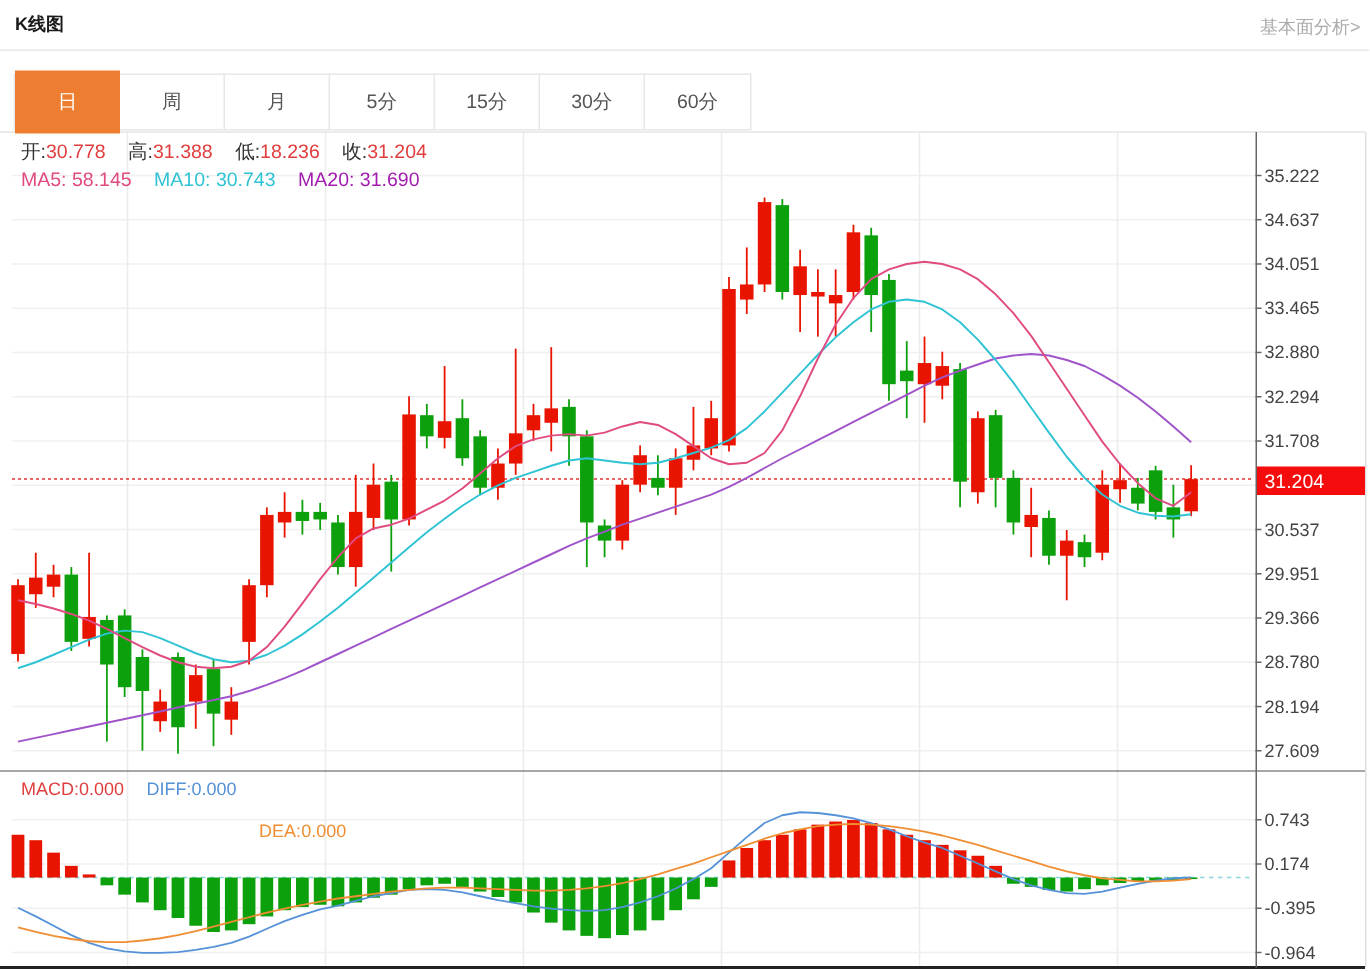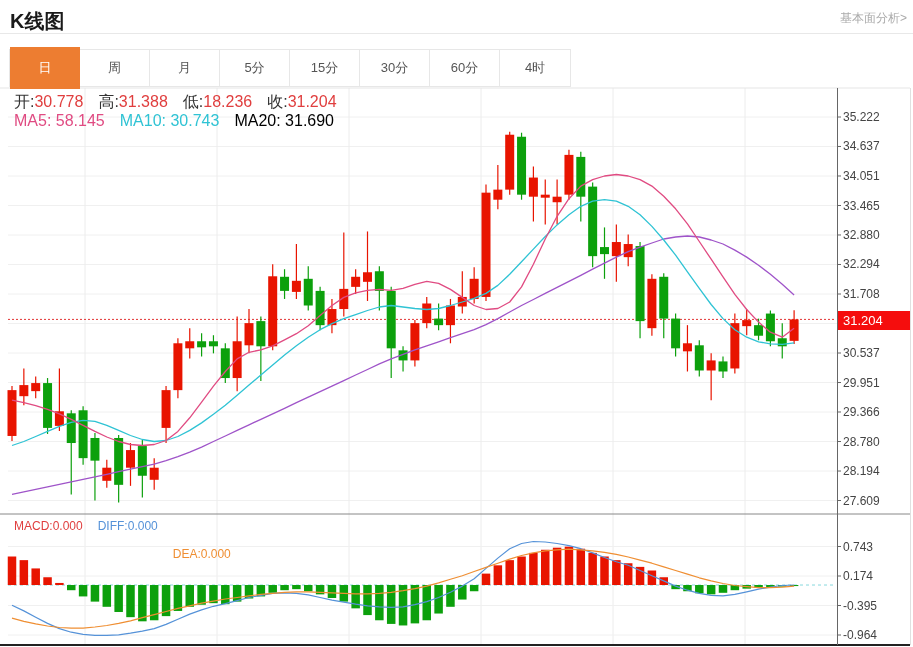--- a/index.html
+++ b/index.html
@@ -1,32 +1,32 @@
 <!DOCTYPE html>
 <html><head>
 <meta charset="utf-8">
 <style>
   html,body{margin:0;padding:0;background:#fff;}
   body{width:913px;height:647px;position:relative;overflow:hidden;
        font-family:"Liberation Sans","DejaVu Sans",sans-serif;}
-  .hdr-title{position:absolute;left:10px;top:8px;font-size:20px;font-weight:bold;color:#1a1a1a;}
+  .hdr-title{position:absolute;left:10px;top:8px;font-size:12px;font-weight:bold;color:#1a1a1a;}
   .hdr-link{position:absolute;right:6px;top:10px;font-size:12px;color:#aaa;cursor:pointer;}
   .hdr-divider{position:absolute;left:0;top:33px;width:913px;height:1px;background:#e8e8e8;}
   .tabbar{position:absolute;left:9px;top:49px;display:flex;border:1px solid #e7e7e7;height:36px;}
   .tab{width:70px;height:36px;line-height:36px;text-align:center;font-size:13px;color:#555;
        border-right:1px solid #e7e7e7;background:#fff;cursor:pointer;box-sizing:border-box;}
   .tab:last-child{border-right:none;}
   .tab.active{background:#ed7d31;color:#fff;height:42px;line-height:42px;margin:-3px 0;border-right:none;}
-  .legend{position:absolute;display:flex;gap:15px;font-size:16px;white-space:nowrap;z-index:5;}
+  .legend{position:absolute;display:flex;gap:15px;font-size:13px;white-space:nowrap;z-index:5;}
   .legend .lab{color:#333;}
   .legend .val{color:#e03e3e;}
   .lg-ohlc{left:14px;top:92px;}
   .lg-ma{left:14px;top:112px;}
   .lg-macd{left:14px;top:519px;font-size:12px;}
-  .ma5c{color:#e04b82;} .ma10c{color:#2fc3d4;} .ma20c{color:#000000;}
+  .ma5c{color:#e04b82;} .ma10c{color:#2fc3d4;} .ma20c{color:#a21caf;}
   .macdc{color:#e03e3e;} .diffc{color:#5592d8;} .deac{color:#ef8e32;margin-top:28px;}
   .price-tag{position:absolute;left:838px;top:311px;width:72px;height:19px;line-height:19px;
        background:#f50d0d;color:#fff;font-size:13px;padding-left:5px;box-sizing:border-box;z-index:6;}
   svg{position:absolute;left:0;top:0;}
   svg text{font-family:"Liberation Sans","DejaVu Sans",sans-serif;font-size:12px;fill:#444;}
 </style>
 </head>
 <body>
 
 <svg id="chart-svg" width="913" height="647">
@@ -318,21 +318,20 @@
 <div class="hdr-divider"></div>
 
 <div class="tabbar">
   <div class="tab active">日</div>
   <div class="tab">周</div>
   <div class="tab">月</div>
   <div class="tab">5分</div>
   <div class="tab">15分</div>
   <div class="tab">30分</div>
   <div class="tab">60分</div>
-  <div class="tab">4时</div>
 </div>
 
 <div class="legend lg-ohlc">
   <span><span class="lab">开:</span><span class="val">30.778</span></span>
   <span><span class="lab">高:</span><span class="val">31.388</span></span>
   <span><span class="lab">低:</span><span class="val">18.236</span></span>
   <span><span class="lab">收:</span><span class="val">31.204</span></span>
 </div>
 
 <div class="legend lg-ma">

